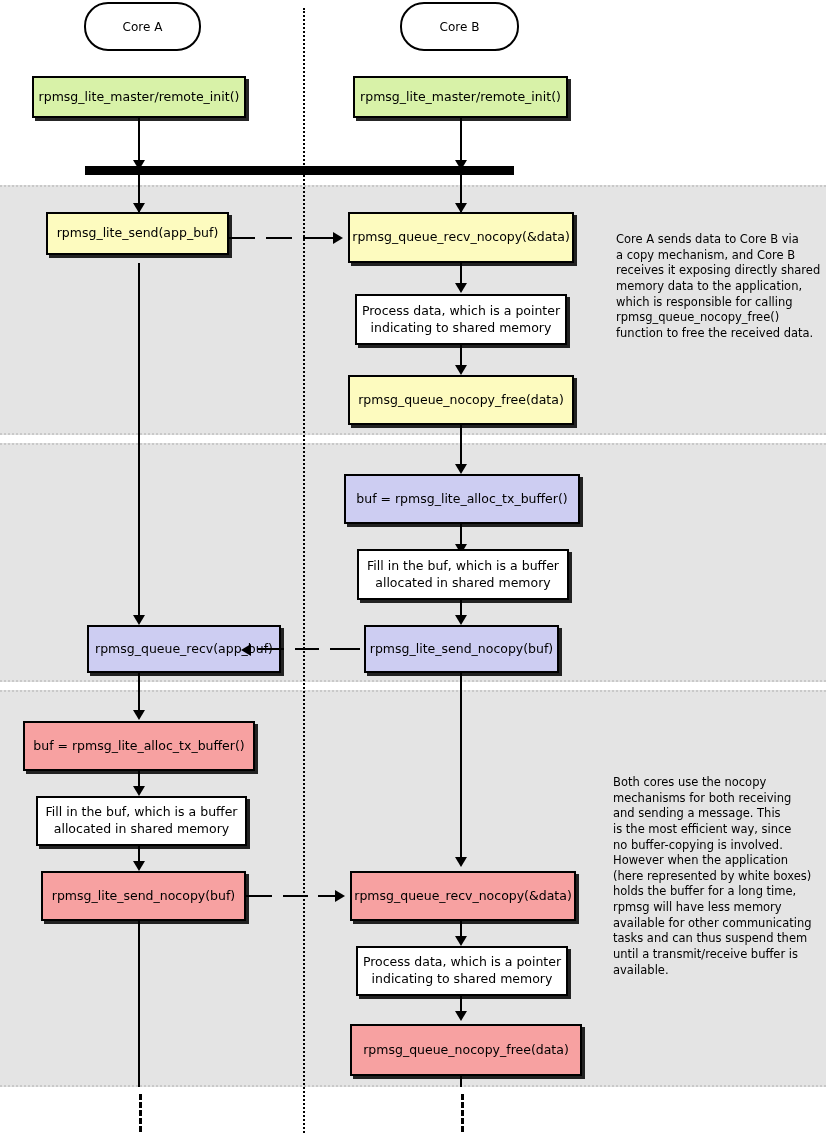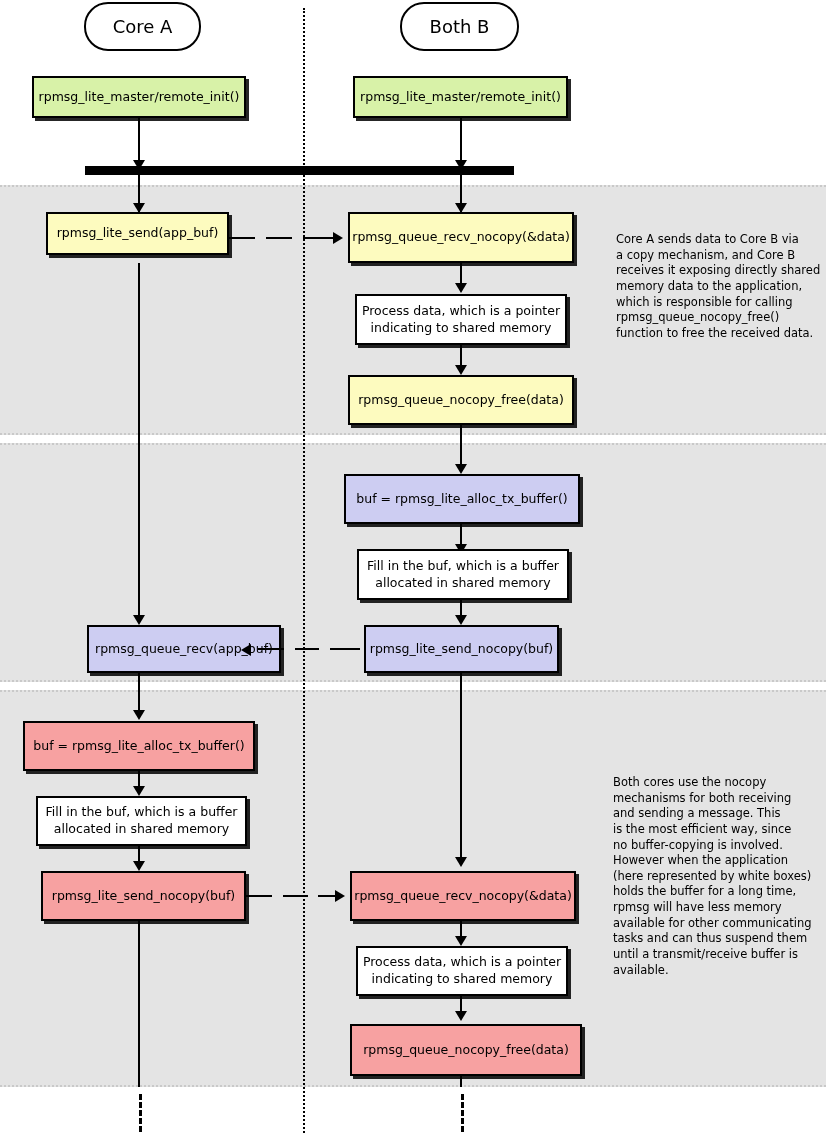--- a/index.html
+++ b/index.html
@@ -17,21 +17,21 @@
   .lifeline{position:absolute;width:2px;background:#000;}
   .lifeline-dash{position:absolute;width:0;border-left:3px dashed #000;}
   .divider{position:absolute;width:0;border-left:2px dotted #000;}
 
   .syncbar{position:absolute;background:#000;height:9px;}
 
   .core-pill{
     position:absolute;box-sizing:border-box;
     background:#fff;border:2px solid #000;border-radius:24px;
     display:flex;align-items:center;justify-content:center;
-    font-size:18px;color:#000;
+    font-size:12px;color:#000;
   }
 
   .nodebox{
     position:absolute;box-sizing:border-box;
     border:2px solid #000;
     display:flex;align-items:center;justify-content:center;
     text-align:center;font-size:12.5px;color:#000;line-height:1.35;
     padding:2px 4px;
   }
   .nodebox.shadow{box-shadow:3px 3px 0 rgba(0,0,0,0.85);}
@@ -64,21 +64,21 @@
   <div class="band" style="top:185px;height:250px;"></div>
   <div class="band" style="top:443px;height:239px;"></div>
   <div class="band" style="top:690px;height:397px;"></div>
 
   <div class="divider" style="left:303px;top:8px;height:1125px;"></div>
 
   <div class="core-pill" style="left:84px;top:2px;width:117px;height:49px;">
     <span>Core A</span>
   </div>
   <div class="core-pill" style="left:400px;top:2px;width:119px;height:49px;">
-    <span>Both B</span>
+    <span>Core B</span>
   </div>
 
   <div class="nodebox green shadow" style="left:32px;top:76px;width:214px;height:42px;">
     <span>rpmsg_lite_master/remote_init()</span>
   </div>
   <div class="nodebox green shadow" style="left:353px;top:76px;width:215px;height:42px;">
     <span>rpmsg_lite_master/remote_init()</span>
   </div>
 
   <div class="arrow-v" style="left:138px;top:118px;height:46px;"></div>

